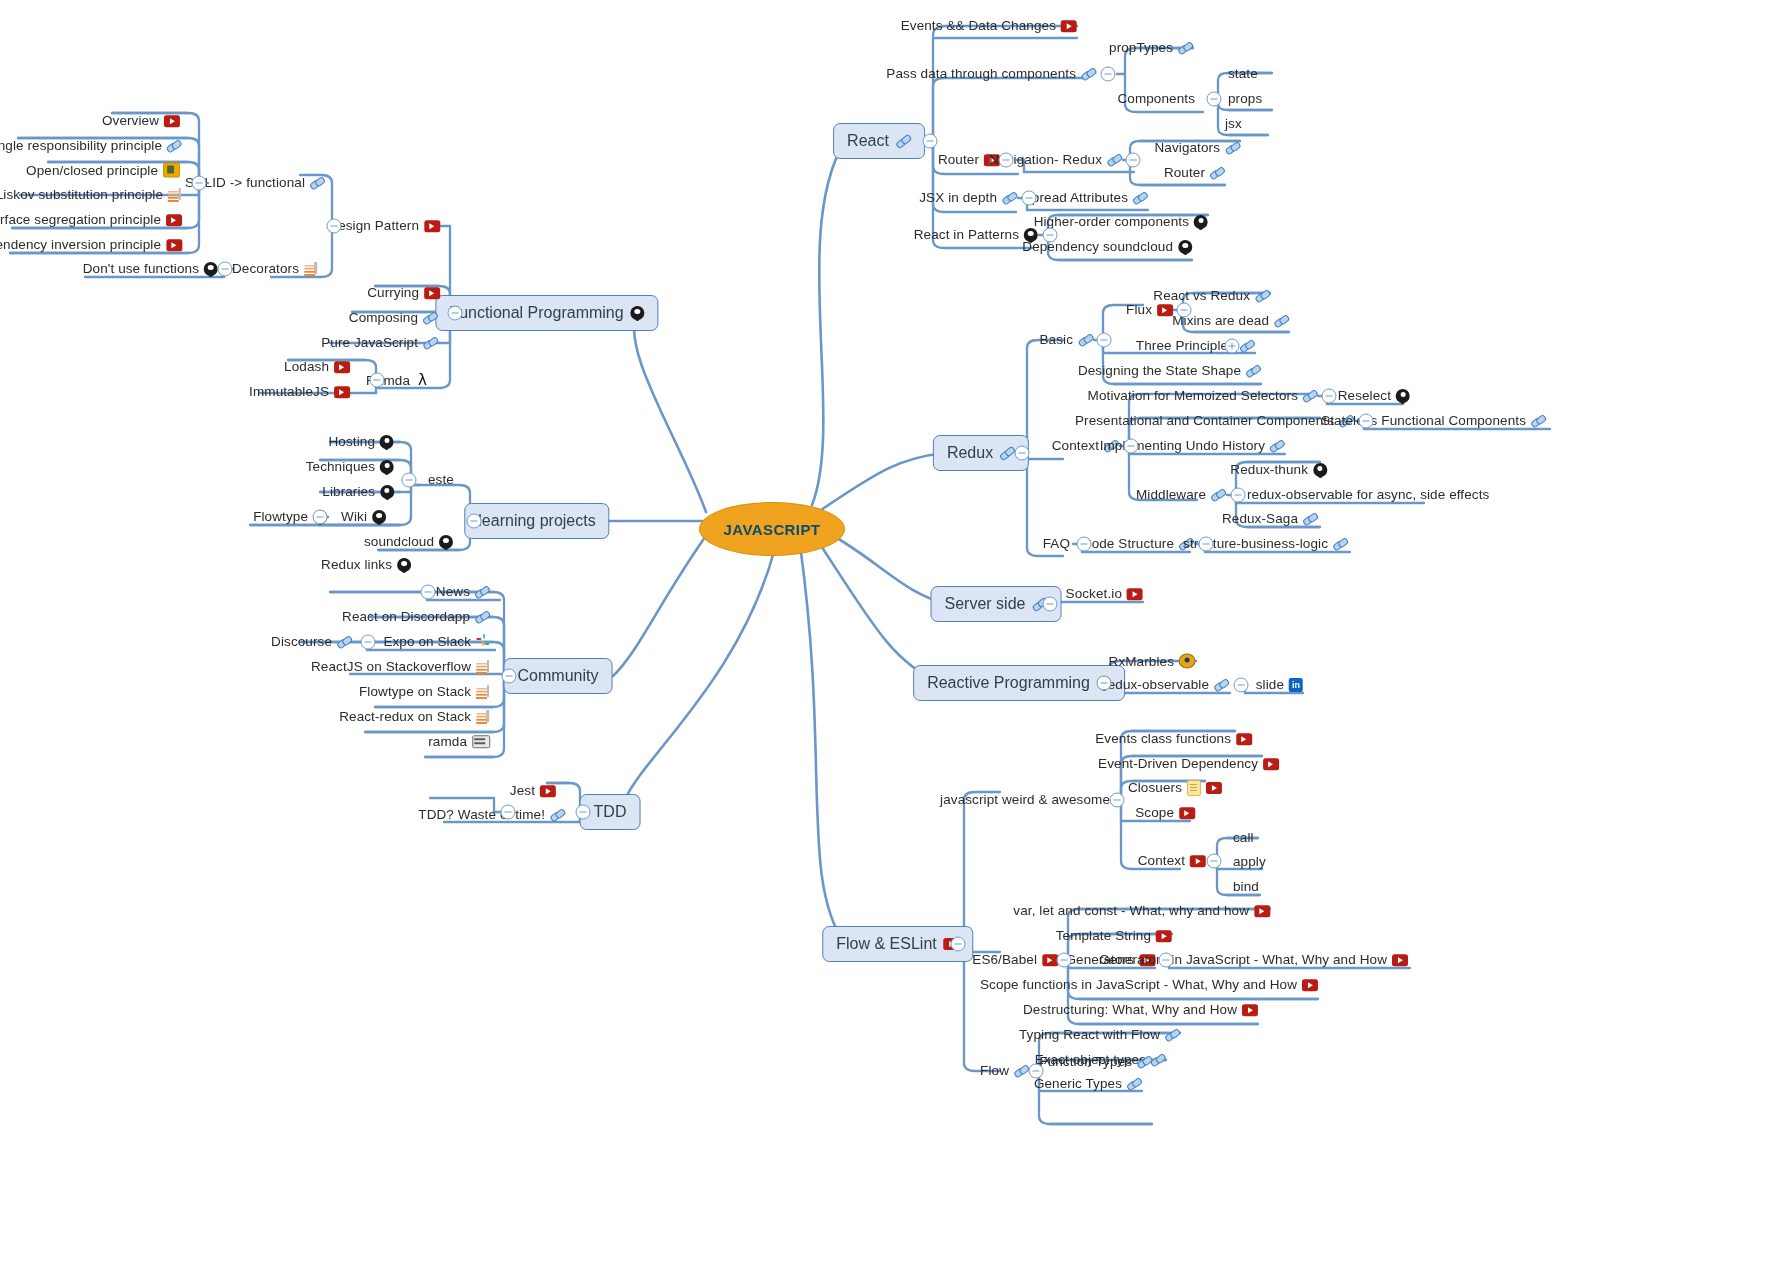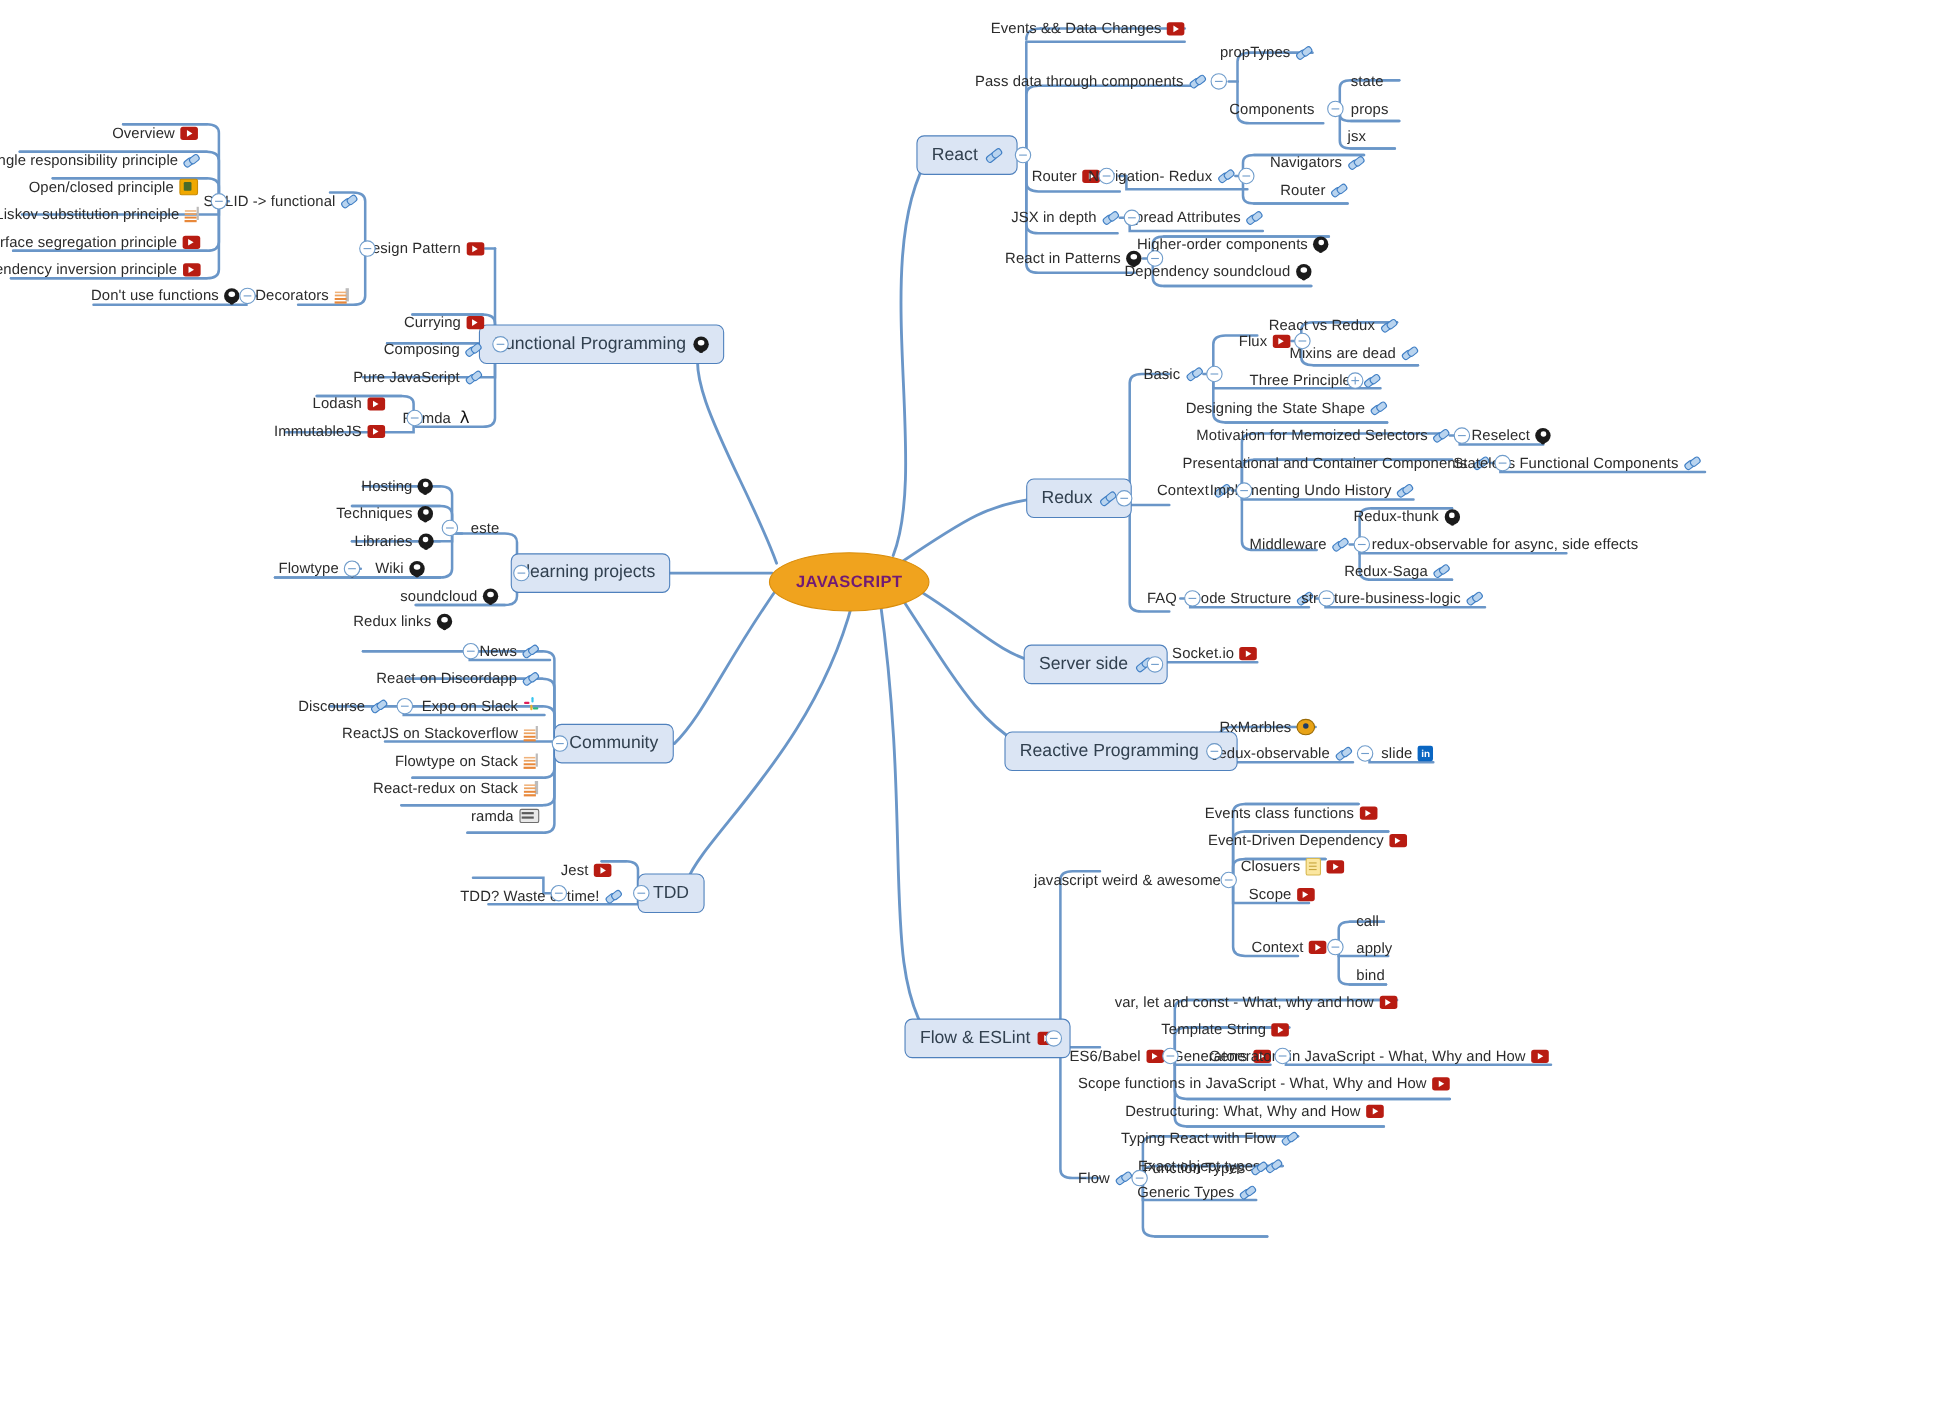--- a/index.html
+++ b/index.html
@@ -17,21 +17,21 @@
   
   .topic{position:absolute;transform:translate(-50%,-50%);
          background:#dbe5f4;border:1.4px solid #4f81bd;border-radius:7px;
          padding:8px 13px;display:flex;align-items:center;gap:7px;
          font-size:16px;color:#31404f;white-space:nowrap;}
   
   .root{position:absolute;transform:translate(-50%,-50%);
         width:144px;height:52px;border-radius:50%;
         background:#f0a31e;border:1.5px solid #d98d0b;
         display:flex;align-items:center;justify-content:center;
-        font-size:15px;font-weight:bold;color:#701a75;letter-spacing:.4px;}
+        font-size:15px;font-weight:bold;color:#0c4a6e;letter-spacing:.4px;}
 
   
   .tog{position:absolute;transform:translate(-50%,-50%);
        width:13px;height:13px;border:1.1px solid #6f9ccb;border-radius:50%;
        background:#fff;display:flex;align-items:center;justify-content:center;}
   .tog i{display:block;background:#6f9ccb;}
   .tog i.h{width:7px;height:1.2px;}
   .tog i.v{width:1.2px;height:7px;position:absolute;}
 
   

